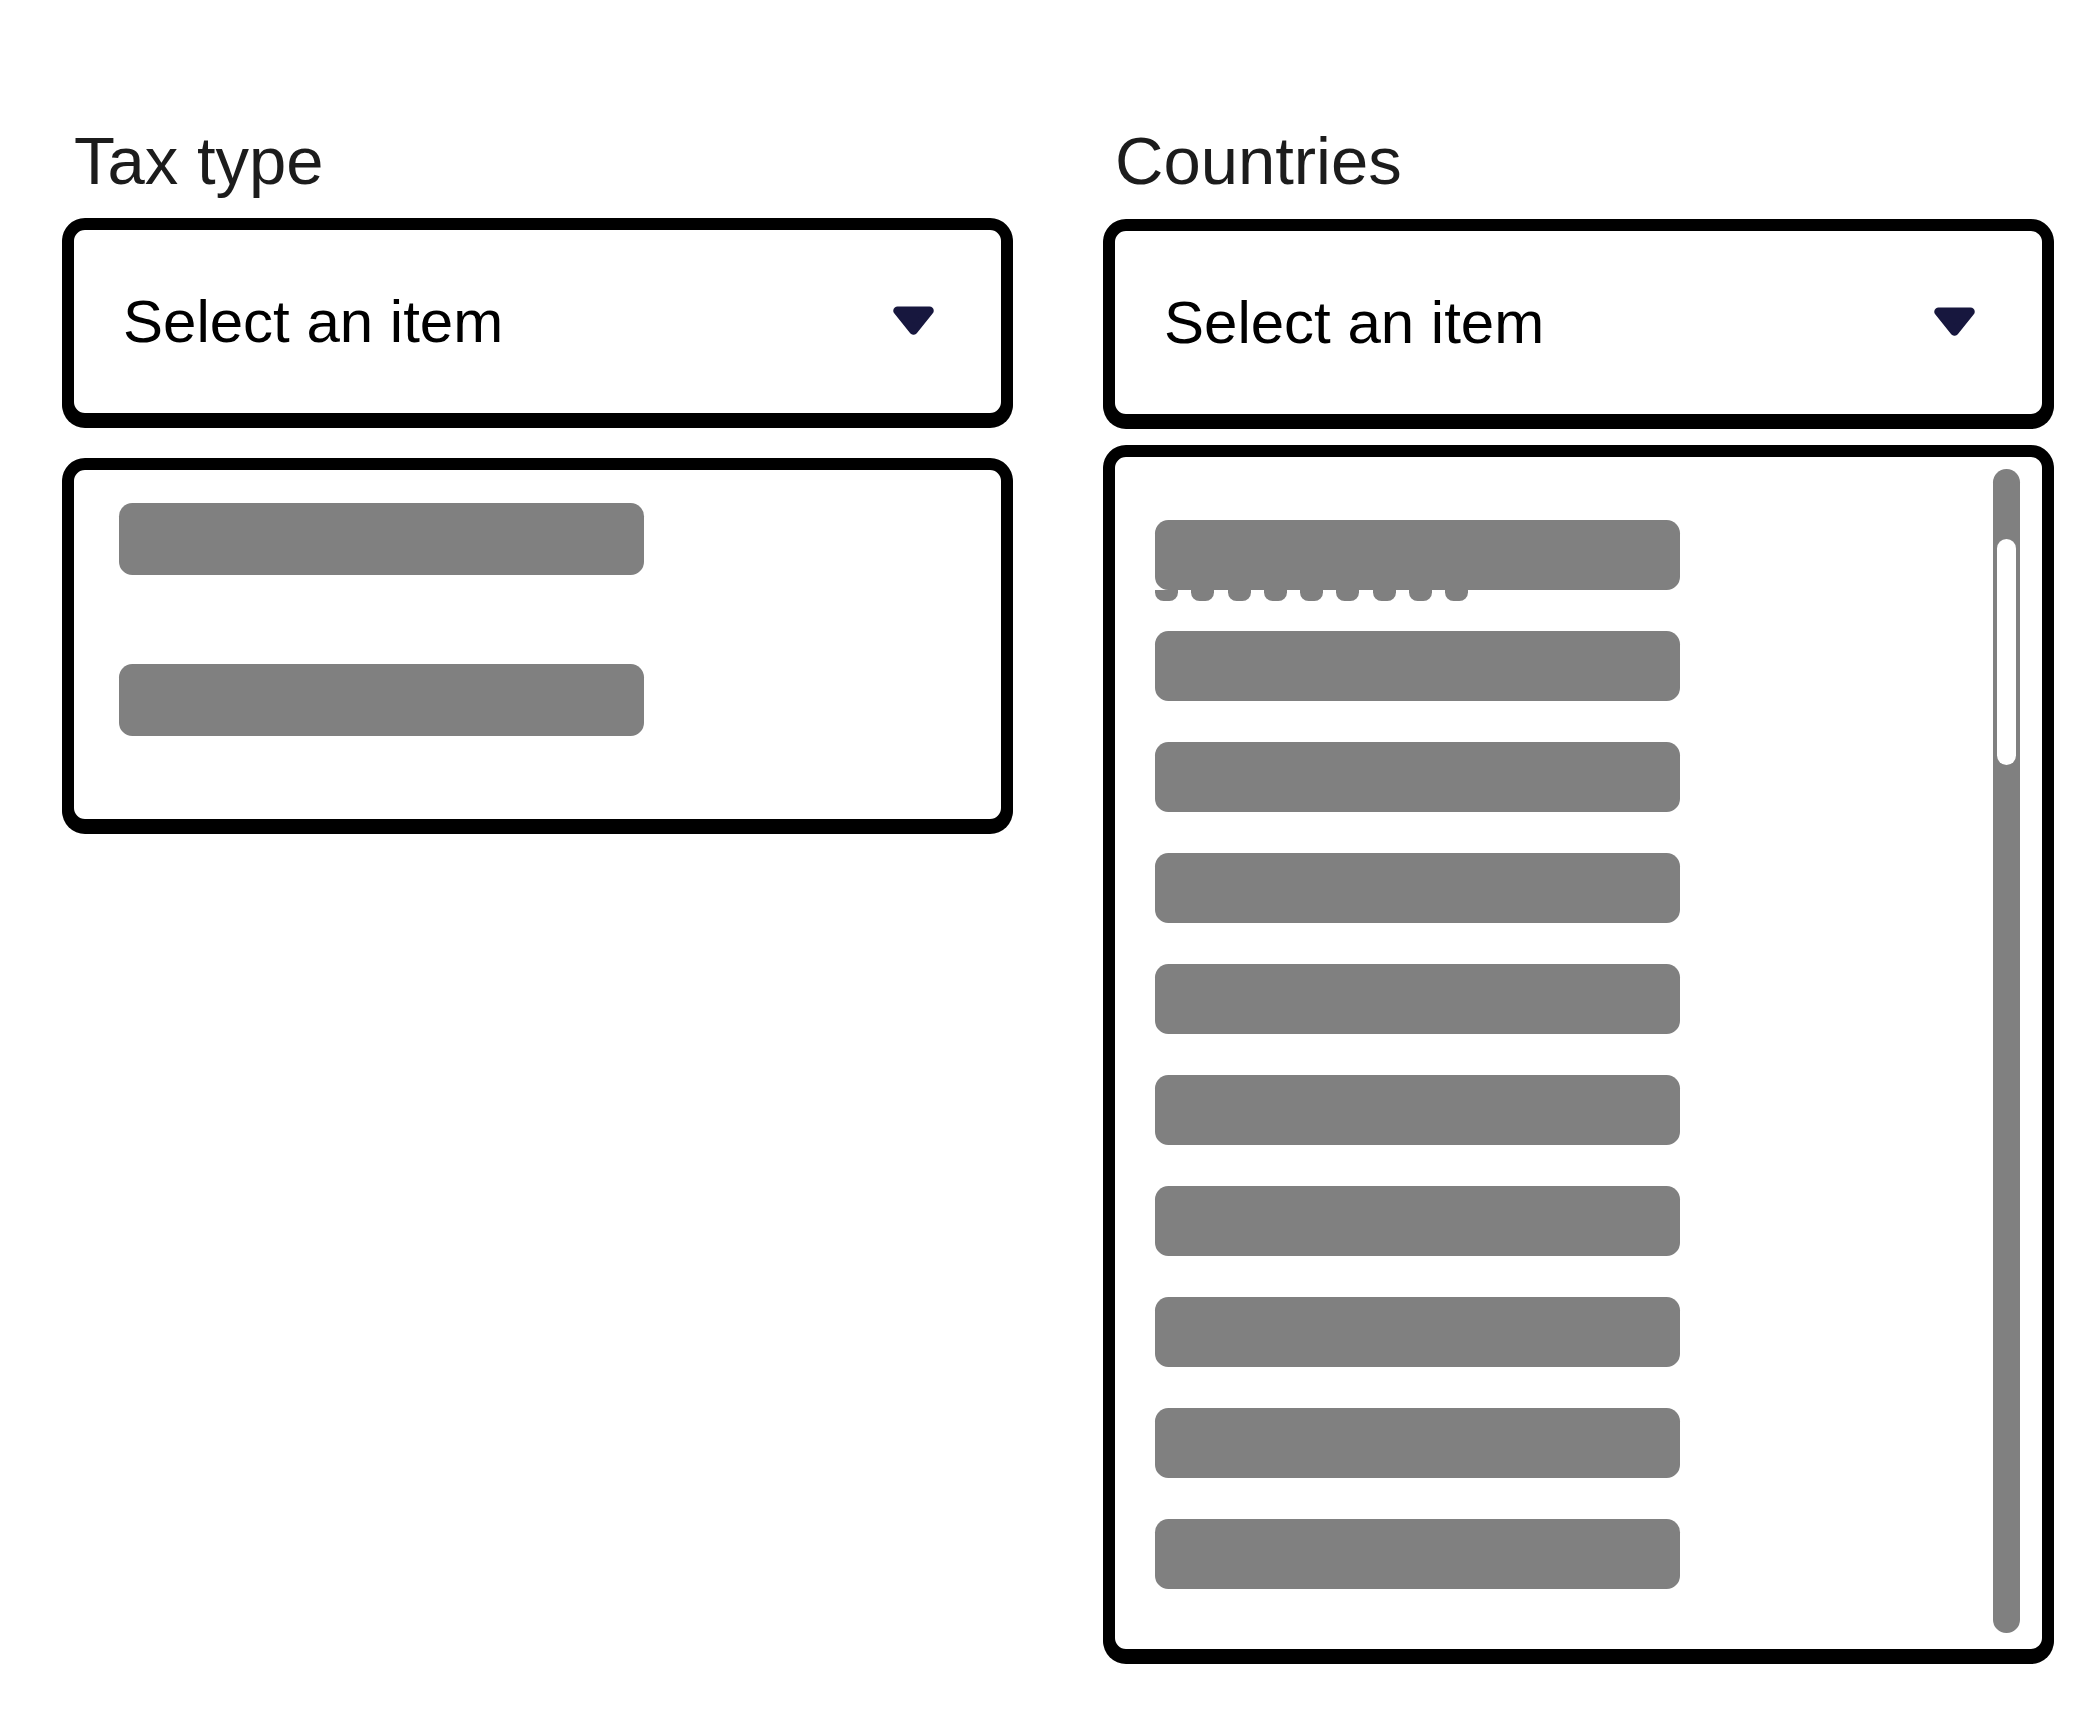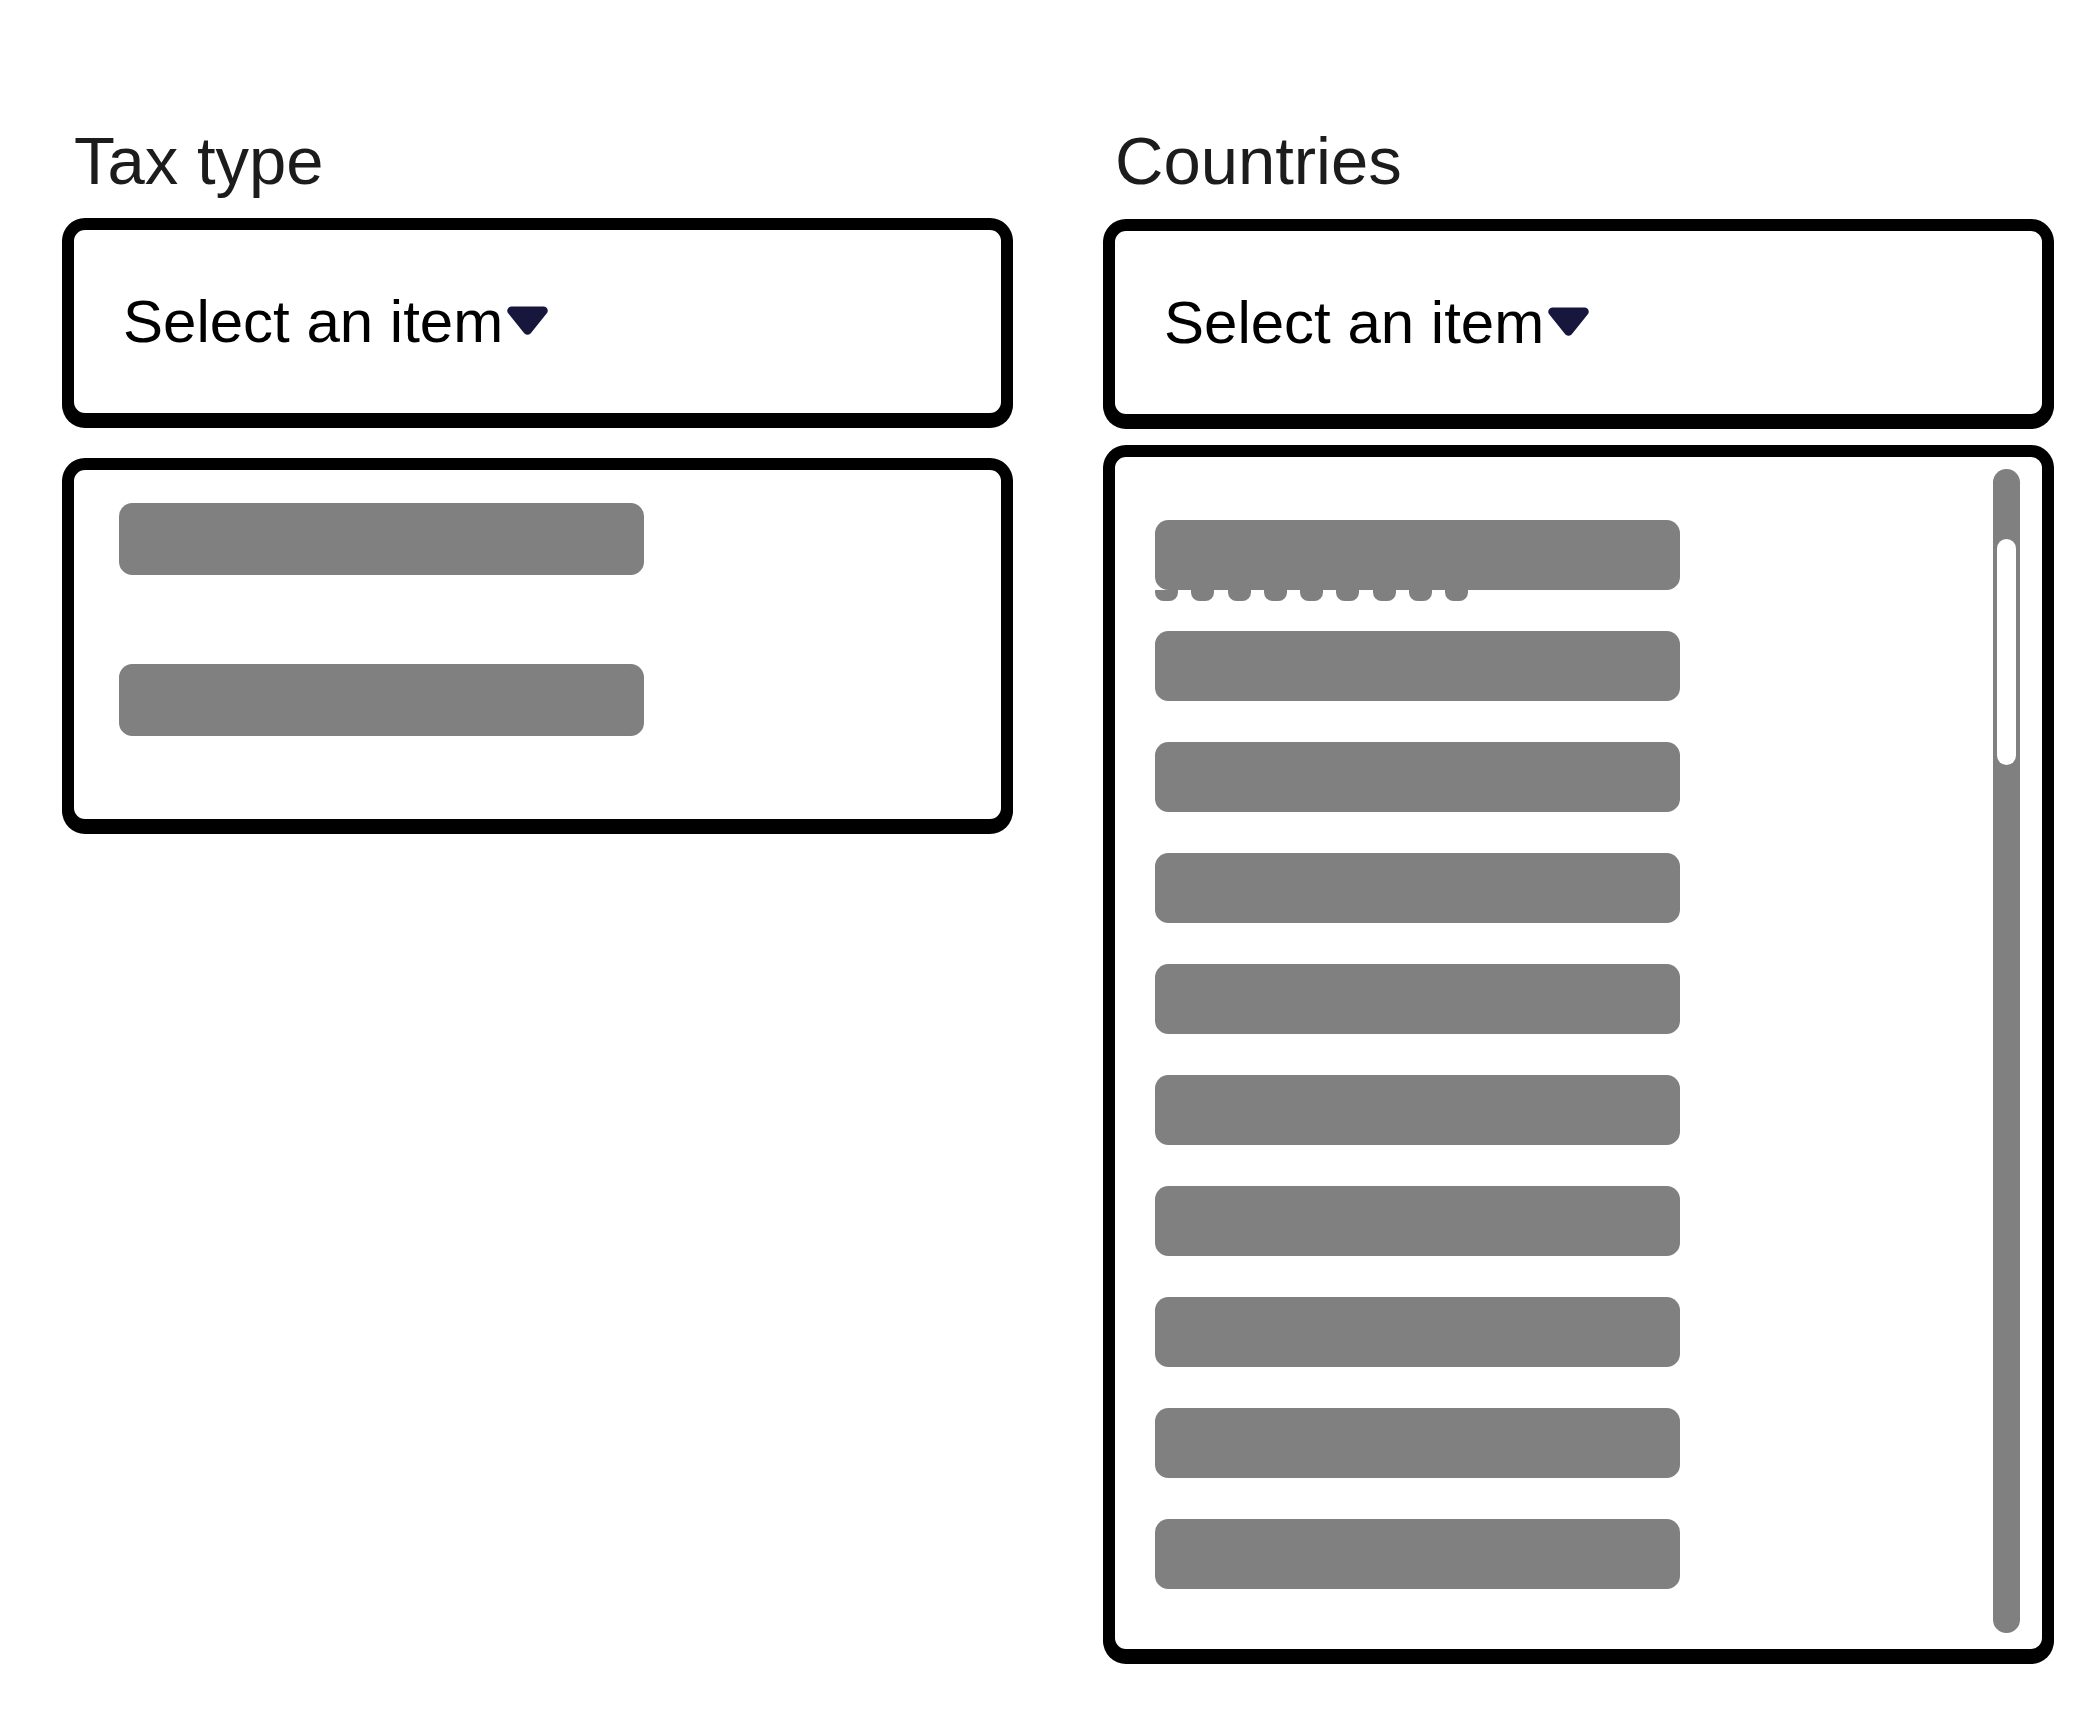--- a/index.html
+++ b/index.html
@@ -23,20 +23,21 @@
     position: absolute;
     box-sizing: border-box;
     width: 951px;
     height: 207px;
     border: 12.4px solid var(--border, #000);
     border-radius: 23px;
     background: #fff;
     box-shadow: 0 2.9px 0 var(--border, #000);
     display: flex;
     align-items: center;
+    justify-content: space-between;
     padding: 0 63px 0 49px;
     cursor: pointer;
   }
   .select-value {
     font-size: 60px;
     color: var(--value-text, #000);
     white-space: nowrap;
   }
   .chevron { flex: none; display: block; }
   .chevron path { fill: var(--chevron, #17173e); stroke: var(--chevron, #17173e); }

